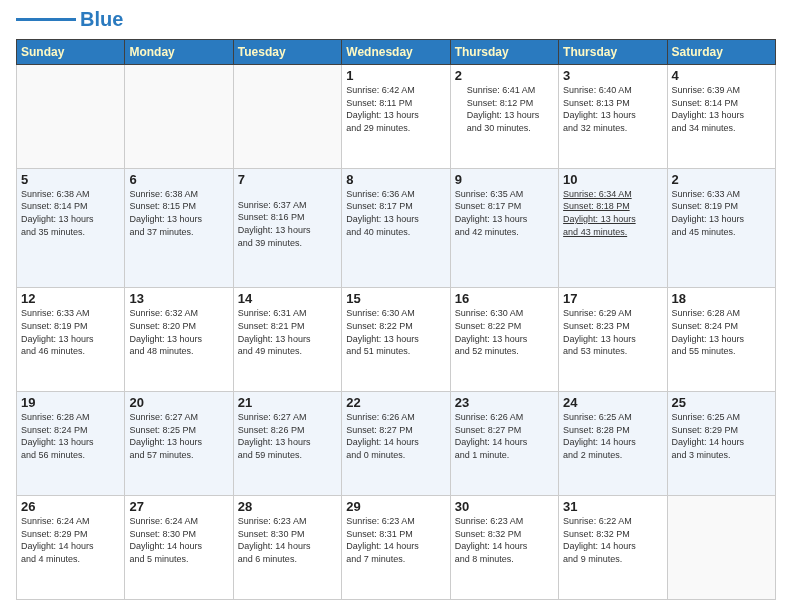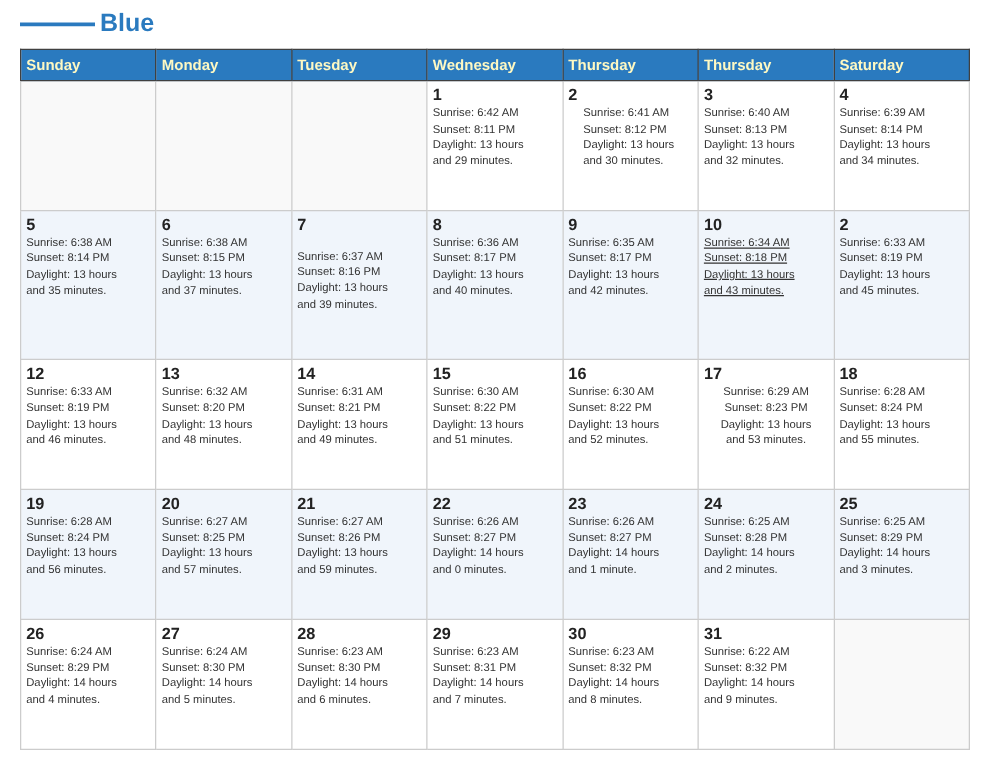--- a/index.html
+++ b/index.html
@@ -227,21 +227,21 @@
           </td>
           <td style="background: rgb(255, 255, 255);">
             <div class="day-num">16</div>
             <div class="day-info" style="white-space: pre-line;">Sunrise: 6:30 AM
 Sunset: 8:22 PM
 Daylight: 13 hours
 and 52 minutes.</div>
           </td>
           <td style="background: rgb(255, 255, 255);">
             <div class="day-num">17</div>
-            <div class="day-info" style="white-space: pre-line; text-align: center;">Sunrise: 6:29 AM
+            <div class="day-info" style="white-space: pre-line;">Sunrise: 6:29 AM
 Sunset: 8:23 PM
 Daylight: 13 hours
 and 53 minutes.</div>
           </td>
           <td style="background: rgb(255, 255, 255);">
             <div class="day-num">18</div>
             <div class="day-info" style="white-space: pre-line;">Sunrise: 6:28 AM
 Sunset: 8:24 PM
 Daylight: 13 hours
 and 55 minutes.</div>

